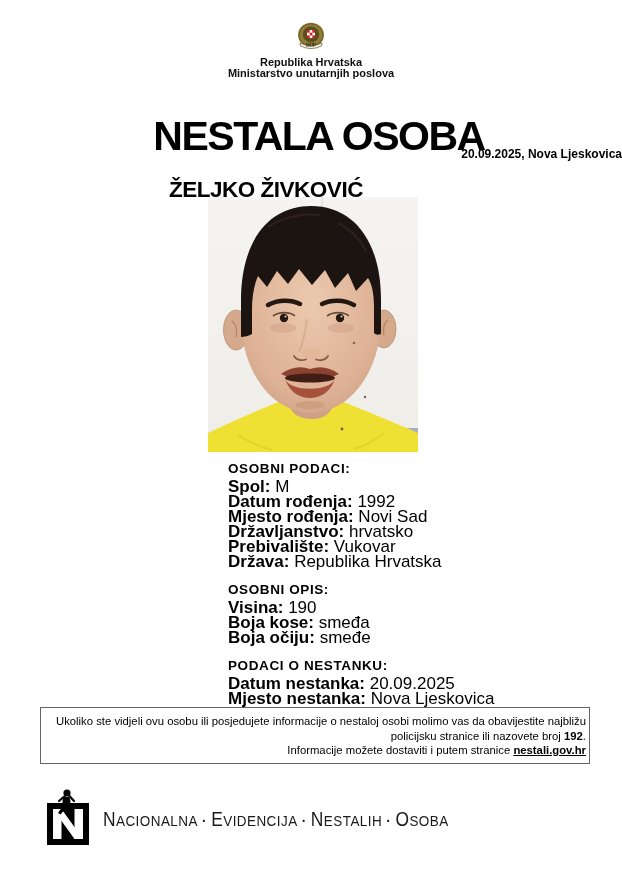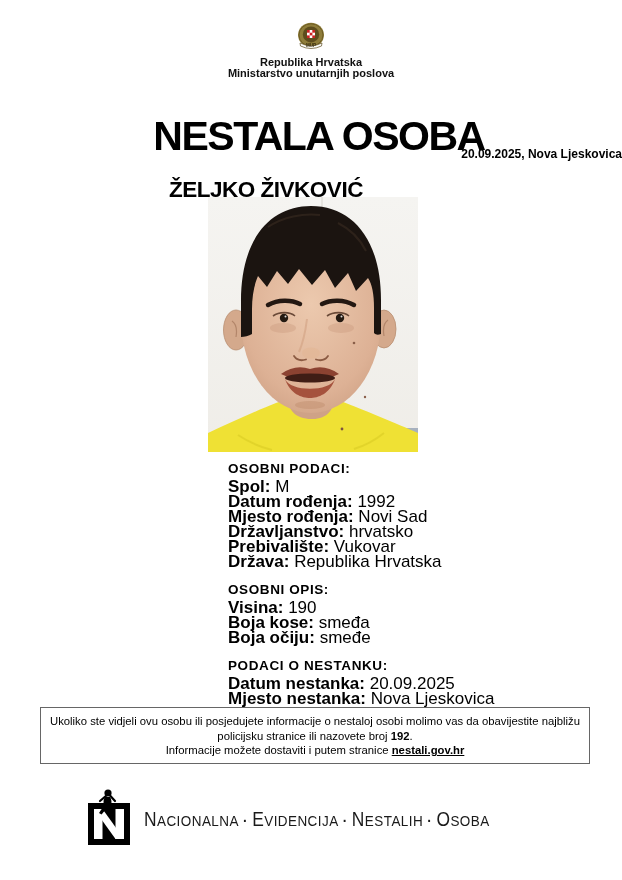--- a/index.html
+++ b/index.html
@@ -26,28 +26,28 @@
 
   
   .details{position:absolute;left:228px;top:461px;width:370px;}
   .sec-h{margin:0 0 3px 0;font-size:13.5px;font-weight:bold;letter-spacing:0.6px;line-height:15px;}
   .sec + .sec{margin-top:13px;}
   .row{font-size:17px;line-height:15px;}
   .row .lbl{font-weight:bold;}
 
   
   .notice{position:absolute;left:40px;top:707px;width:550px;box-sizing:border-box;
-          border:1px solid #666;padding:6px 3px 5px 3px;text-align:center;}
+          border:1px solid #666;padding:6px 3px 5px 3px;text-align:right;}
   .notice p{margin:0;font-size:11.3px;line-height:14.5px;}
   .notice b{font-weight:bold;}
   .notice .link{text-decoration:underline;}
 
   
   .footer{position:absolute;top:789px;left:0;width:547px;display:flex;
-          justify-content:center;align-items:flex-end;gap:13px;padding-left:41px;}
+          justify-content:center;align-items:flex-end;gap:13px;}
   .nen-text{transform:scaleX(0.87);transform-origin:left center;white-space:nowrap;
             font-size:15.5px;letter-spacing:0.5px;color:#1a1a1a;padding-bottom:15px;}
   .nen-text .fl{font-size:20px;}
   .nen-text .sep{font-weight:bold;}
 </style>
 </head>
 <body>
 
 <div class="page">
 

